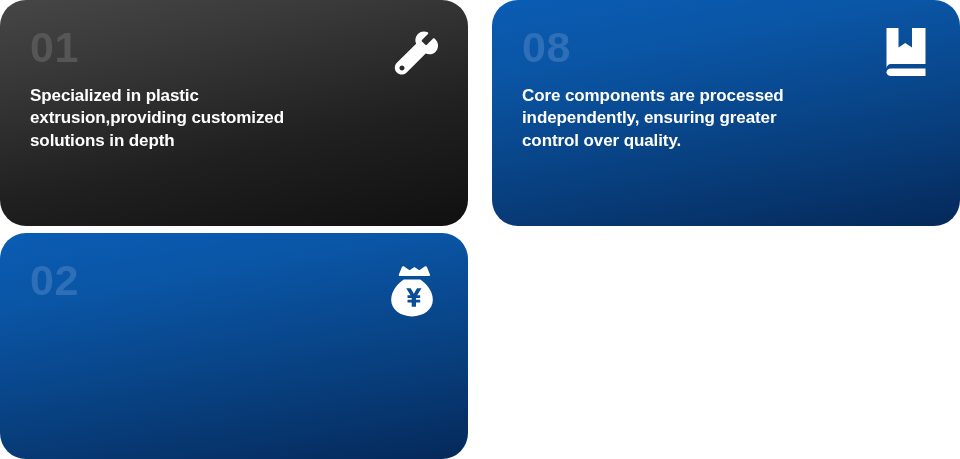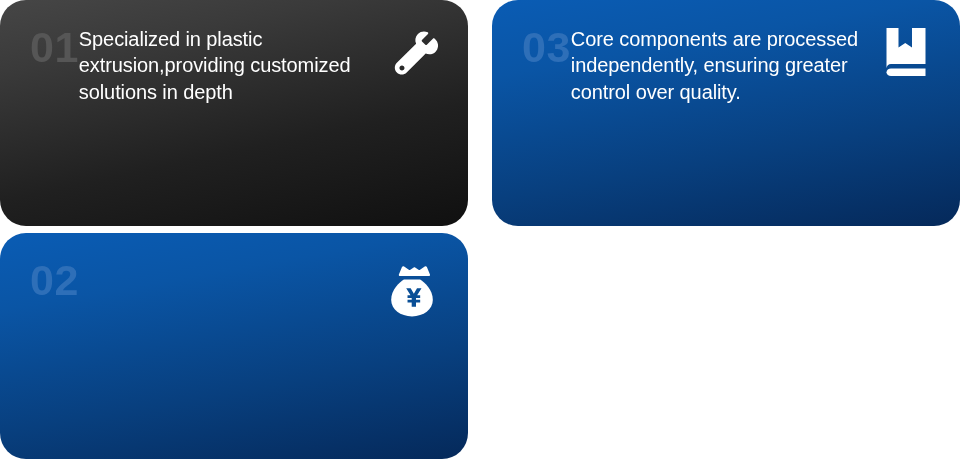--- a/index.html
+++ b/index.html
@@ -24,21 +24,21 @@
     align-content: start;
     justify-content: space-between;
   }
 
   .card {
     position: relative;
     border-radius: 26px;
     overflow: hidden;
     padding: 26px 30px 20px 30px;
     display: flex;
-    flex-direction: row;
+    flex-direction: column;
   }
 
   .card.dark {
     background: linear-gradient(168deg, #464646 0%, #3a3a3a 22%, #202020 62%, #101010 100%);
   }
 
   .card.blue {
     background: linear-gradient(170deg, #0a5cb4 0%, #0a55a5 25%, #083f7e 65%, #05295a 100%);
   }
 
@@ -49,22 +49,22 @@
     line-height: 1;
     margin-bottom: 16px;
     font-family: "Liberation Sans", sans-serif;
   }
 
   .card.dark .card-number { color: #565656; }
   .card.blue .card-number { color: #2e6fb8; }
 
   .card-title {
     color: #ffffff;
-    font-size: 20px;
-    font-weight: 400;
+    font-size: 17px;
+    font-weight: 700;
     line-height: 1.32;
     letter-spacing: -0.1px;
     max-width: 420px;
     white-space: pre-line;
   }
 
   .card-icon {
     position: absolute;
     top: 24px;
     right: 28px;
@@ -95,21 +95,21 @@
 extrusion,providing customized
 solutions in depth</div>
     <div class="card-icon">
       <svg class="icon-wrench" width="52" height="52" viewBox="0 0 64 64" aria-hidden="true">
         <path fill="#ffffff" d="M57.2 10.6c-0.6-0.5-1.5-0.4-2 0.2l-7.4 7.4c-0.5 0.5-1.3 0.5-1.8 0l-4.2-4.2c-0.5-0.5-0.5-1.3 0-1.8l7.4-7.4c0.6-0.6 0.4-1.6-0.3-2-3.9-1.9-8.8-1.3-12.1 2-3.3 3.3-4 8.1-2.2 12.1L10.9 40.2c-3.3 3.3-3.3 8.7 0 12.1 3.3 3.3 8.7 3.3 12.1 0l23.4-23.4c4 1.8 8.9 1.1 12.2-2.2 3.3-3.4 3.9-8.3 1.9-12.2-0.3-0.6-0.8-1.3-3.3-3.9zM17.2 49.8c-1.7 0-3.1-1.4-3.1-3.1 0-1.7 1.4-3.1 3.1-3.1 1.7 0 3.1 1.4 3.1 3.1 0 1.7-1.4 3.1-3.1 3.1z"></path>
       </svg>
     </div>
   </div>
 
   <div class="card blue">
-    <div class="card-number">03</div>
+    <div class="card-number">08</div>
     <div class="card-title">Core components are processed
 independently, ensuring greater
 control over quality.</div>
     <div class="card-icon">
       <svg class="icon-book" width="48" height="52" viewBox="0 0 64 68" aria-hidden="true">
         <path fill="#ffffff" d="M6 2h16v26l9-6 9 6V2h18v48H12c-3.3 0-6 2.7-6 6V2z"></path>
         <path fill="#ffffff" d="M12 56h46v10H12c-3.3 0-6-2.2-6-5s2.7-5 6-5z"></path>
       </svg>
     </div>
   </div>

